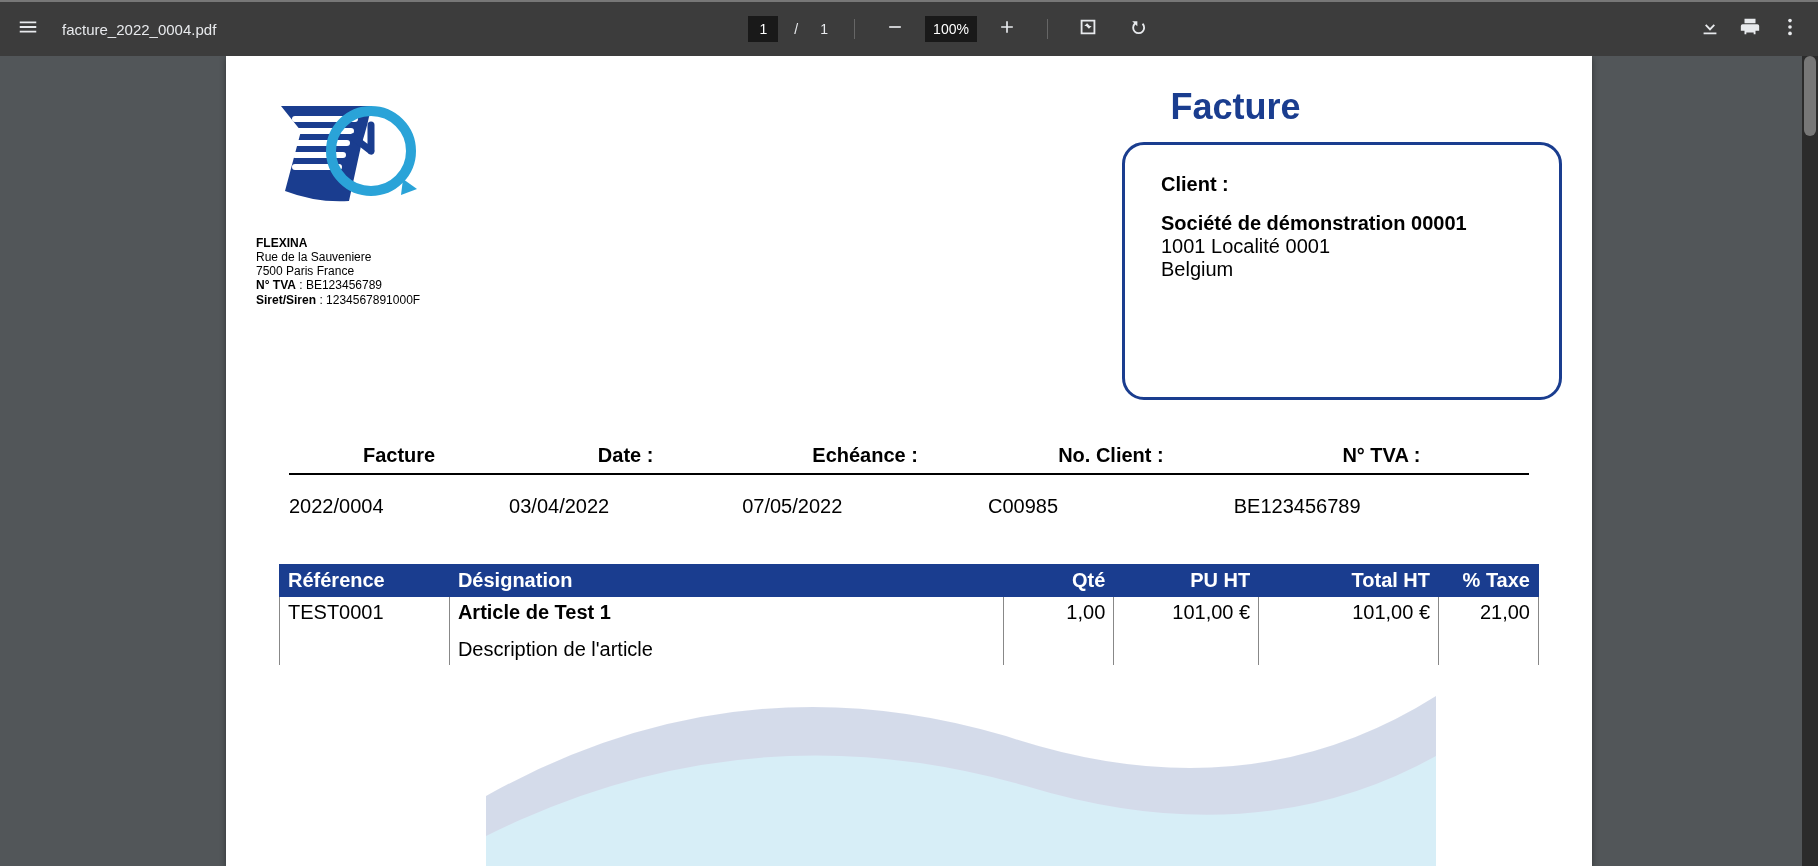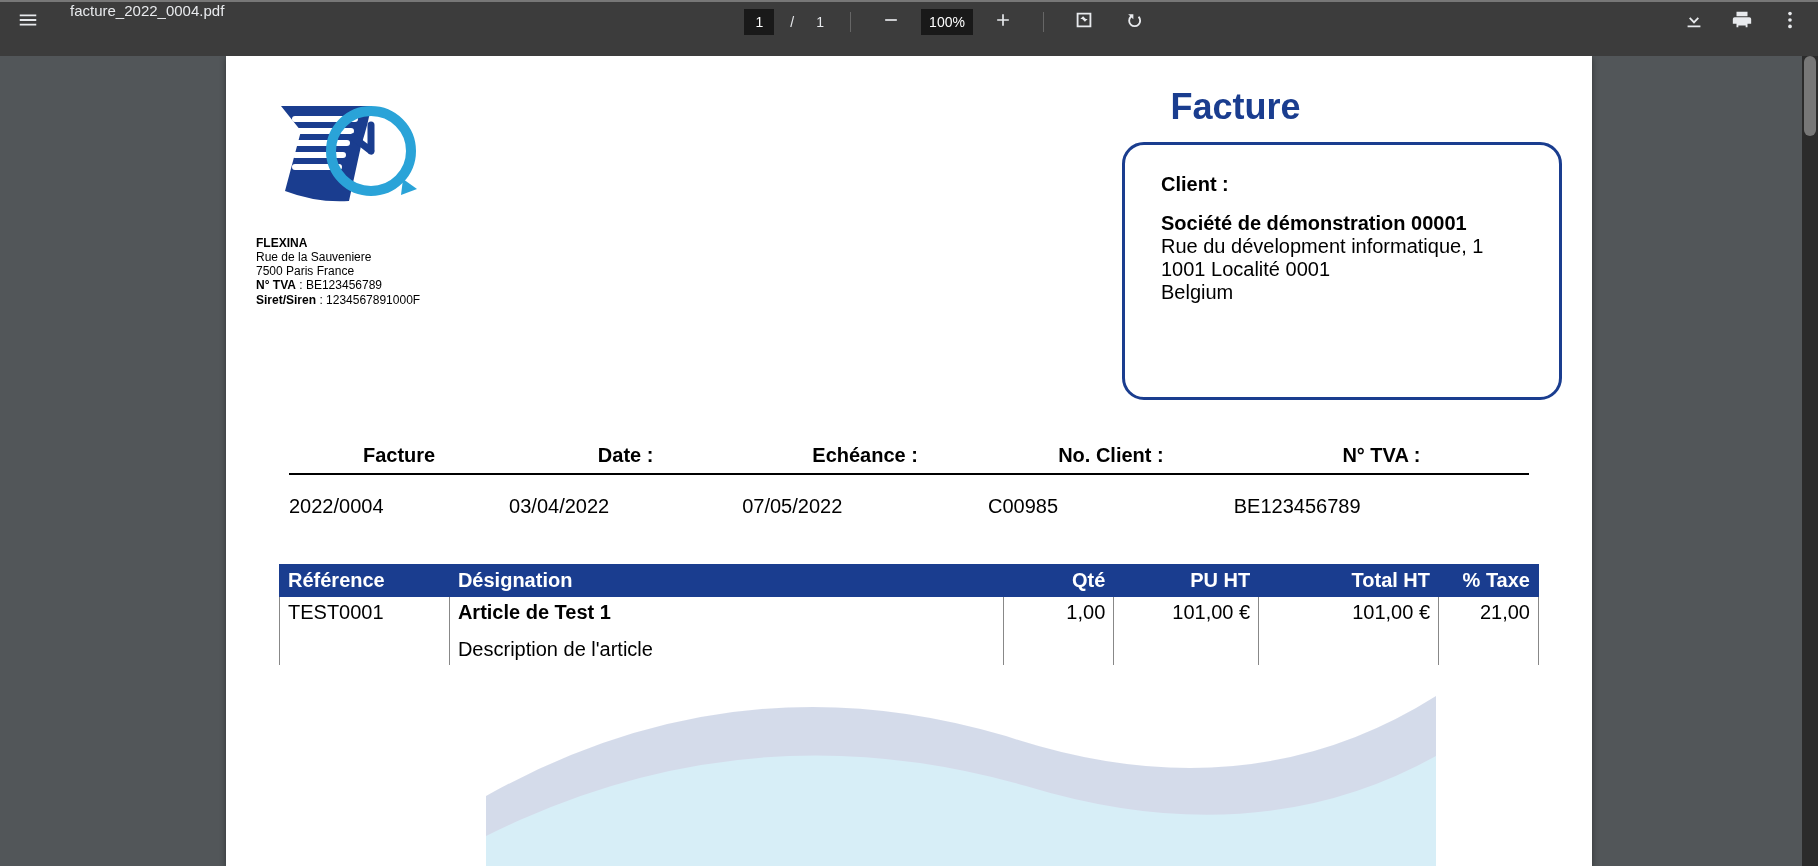--- a/index.html
+++ b/index.html
@@ -9,24 +9,23 @@
     background: #525659;
     overflow: hidden;
   }
 
   
   .toolbar {
     height: 56px;
     background: #3c3c3c;
     border-top: 2px solid #777;
     display: flex;
-    align-items: flex-start;
+    align-items: center;
     color: #e8eaed;
     padding: 0 8px;
-    gap: 8px;
   }
   .icon-btn {
     width: 40px; height: 40px;
     display: flex; align-items: center; justify-content: center;
     border-radius: 50%;
     cursor: pointer;
   }
   .icon-btn svg { fill: #e8eaed; }
   .filename {
     font-size: 15px;
@@ -278,21 +277,20 @@
             <span>1234567891000F</span>
           </div>
         </div>
       </div>
 
       <div class="right-top">
         <div class="doc-title">Facture</div>
         <div class="client-box">
           <div class="label">Client :</div>
           <div class="name">Société de démonstration 00001</div>
-          <div>Rue du dévelopment informatique, 1</div>
           <div>1001 Localité 0001</div>
           <div>Belgium</div>
         </div>
       </div>
     </div>
 
     <table class="meta-table">
       <tbody>
           <tr>
         <th>Facture</th>

